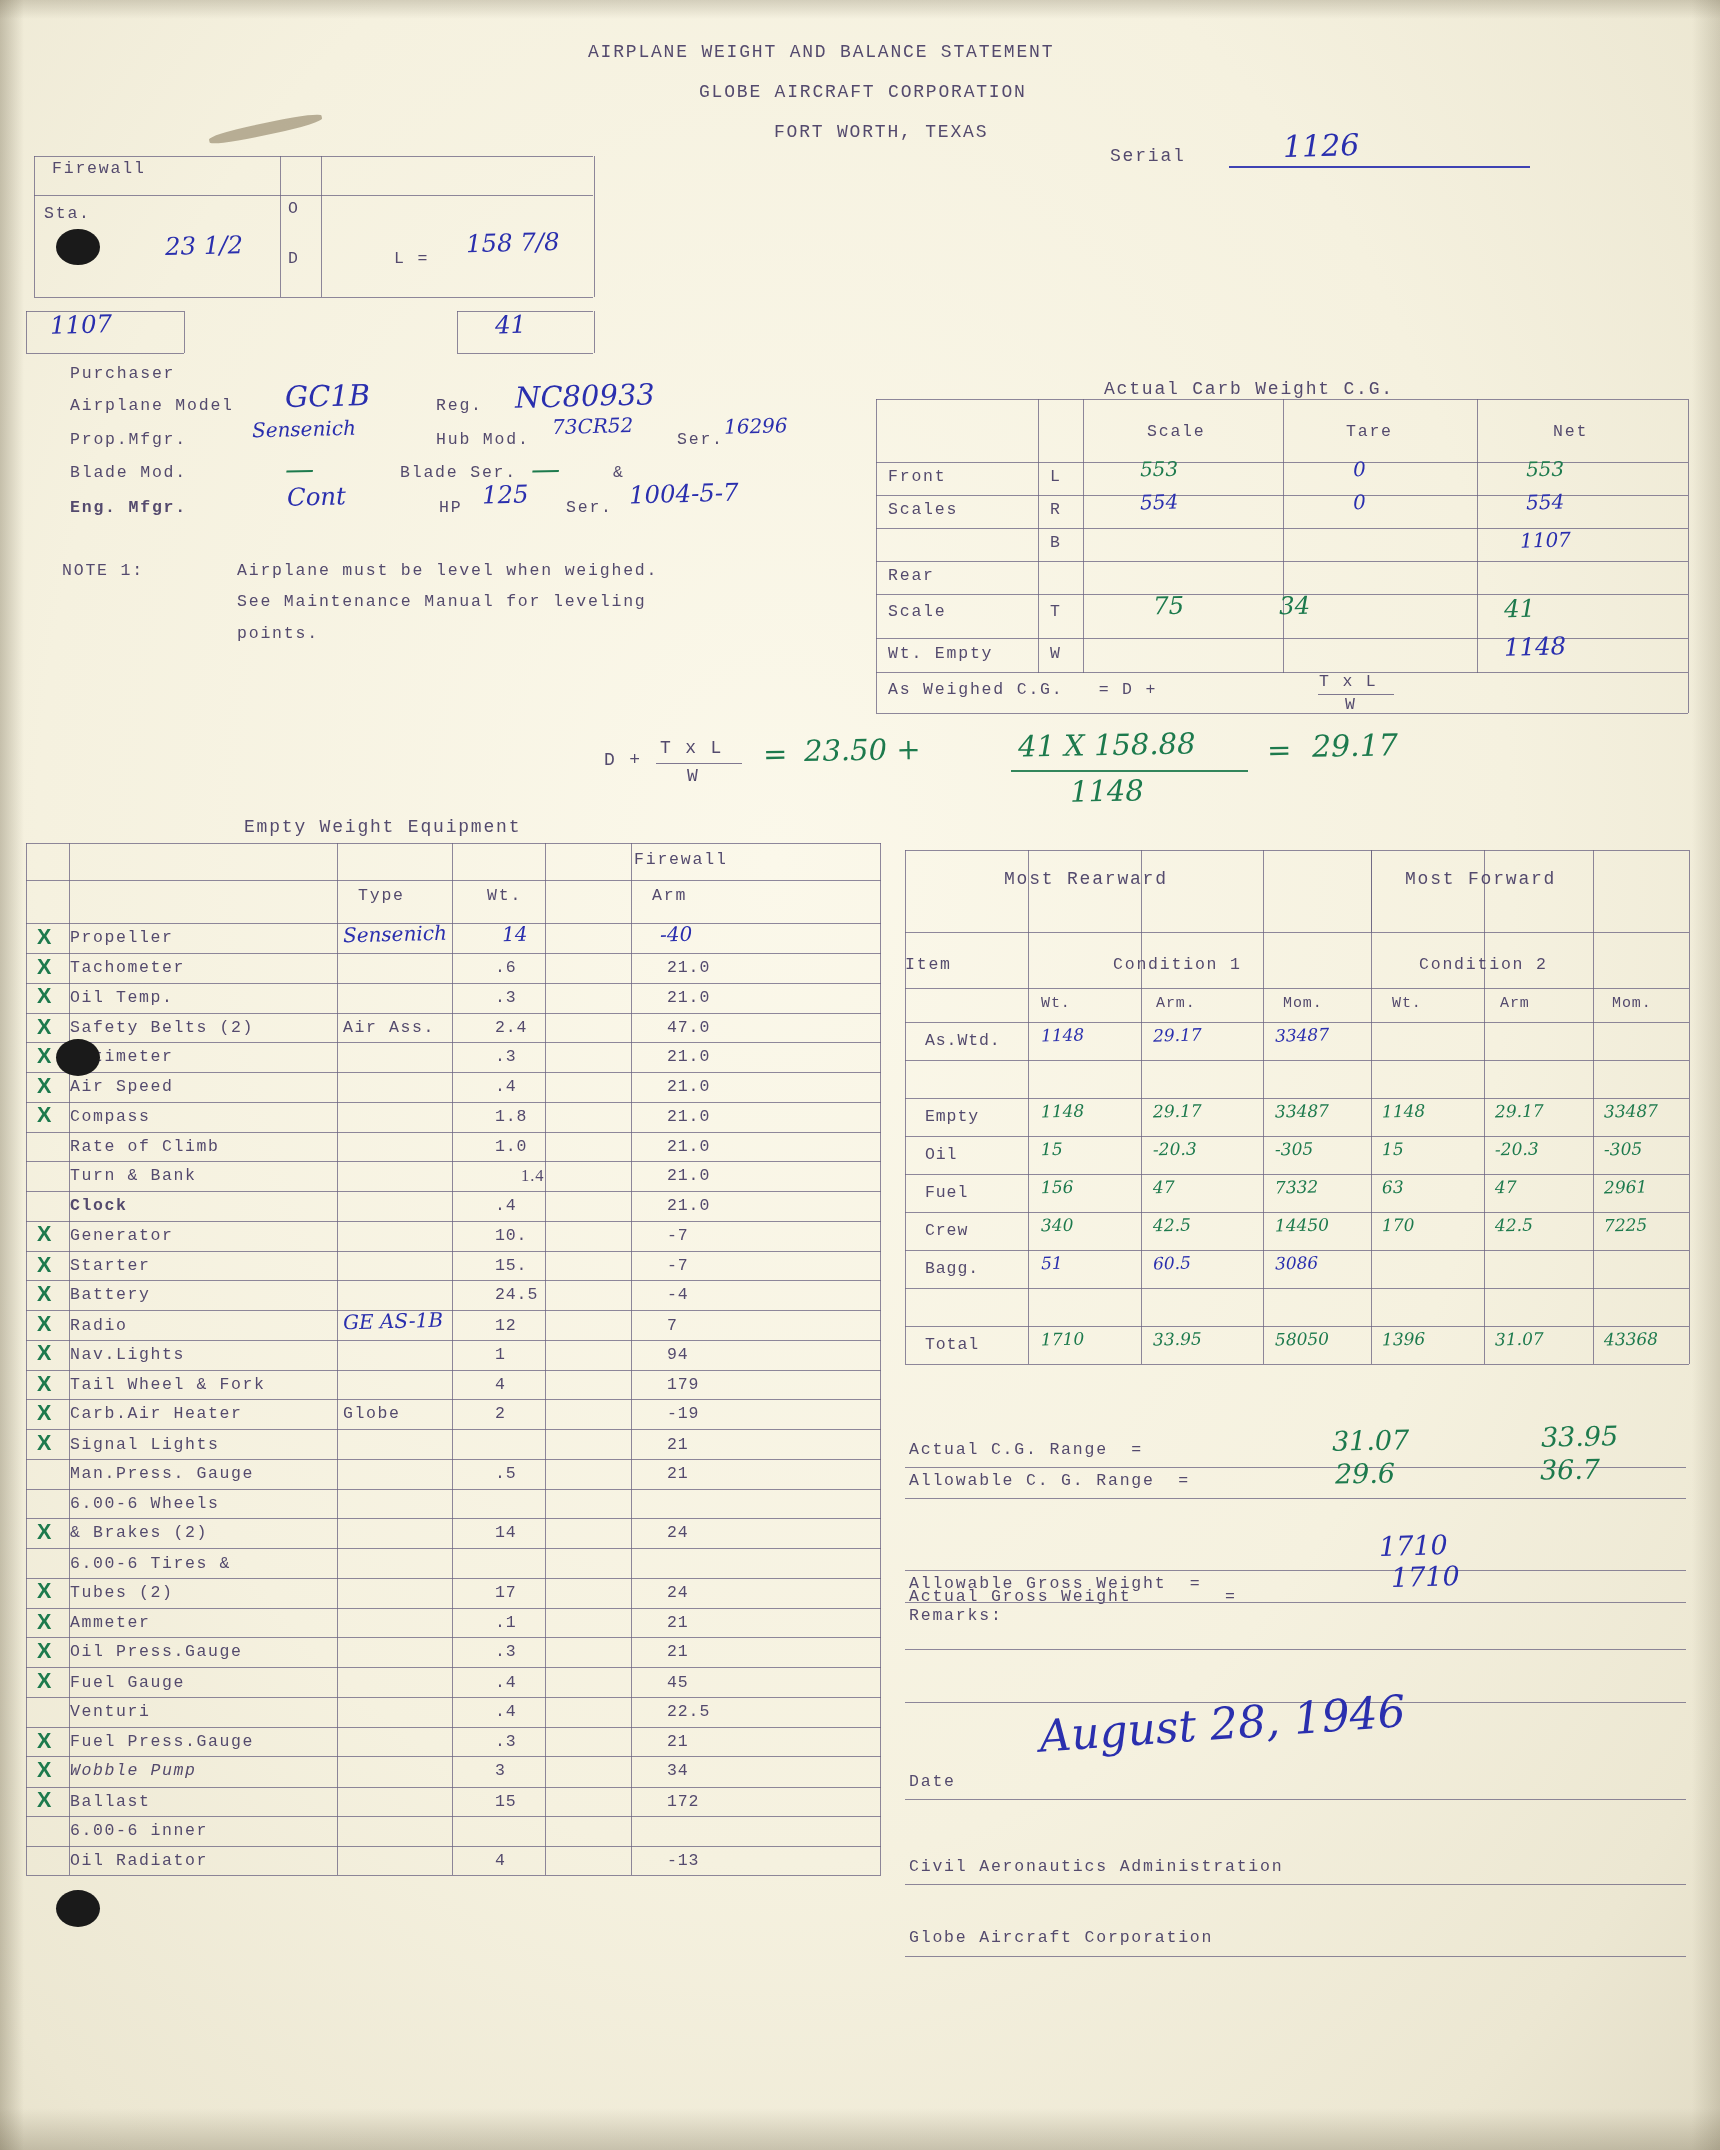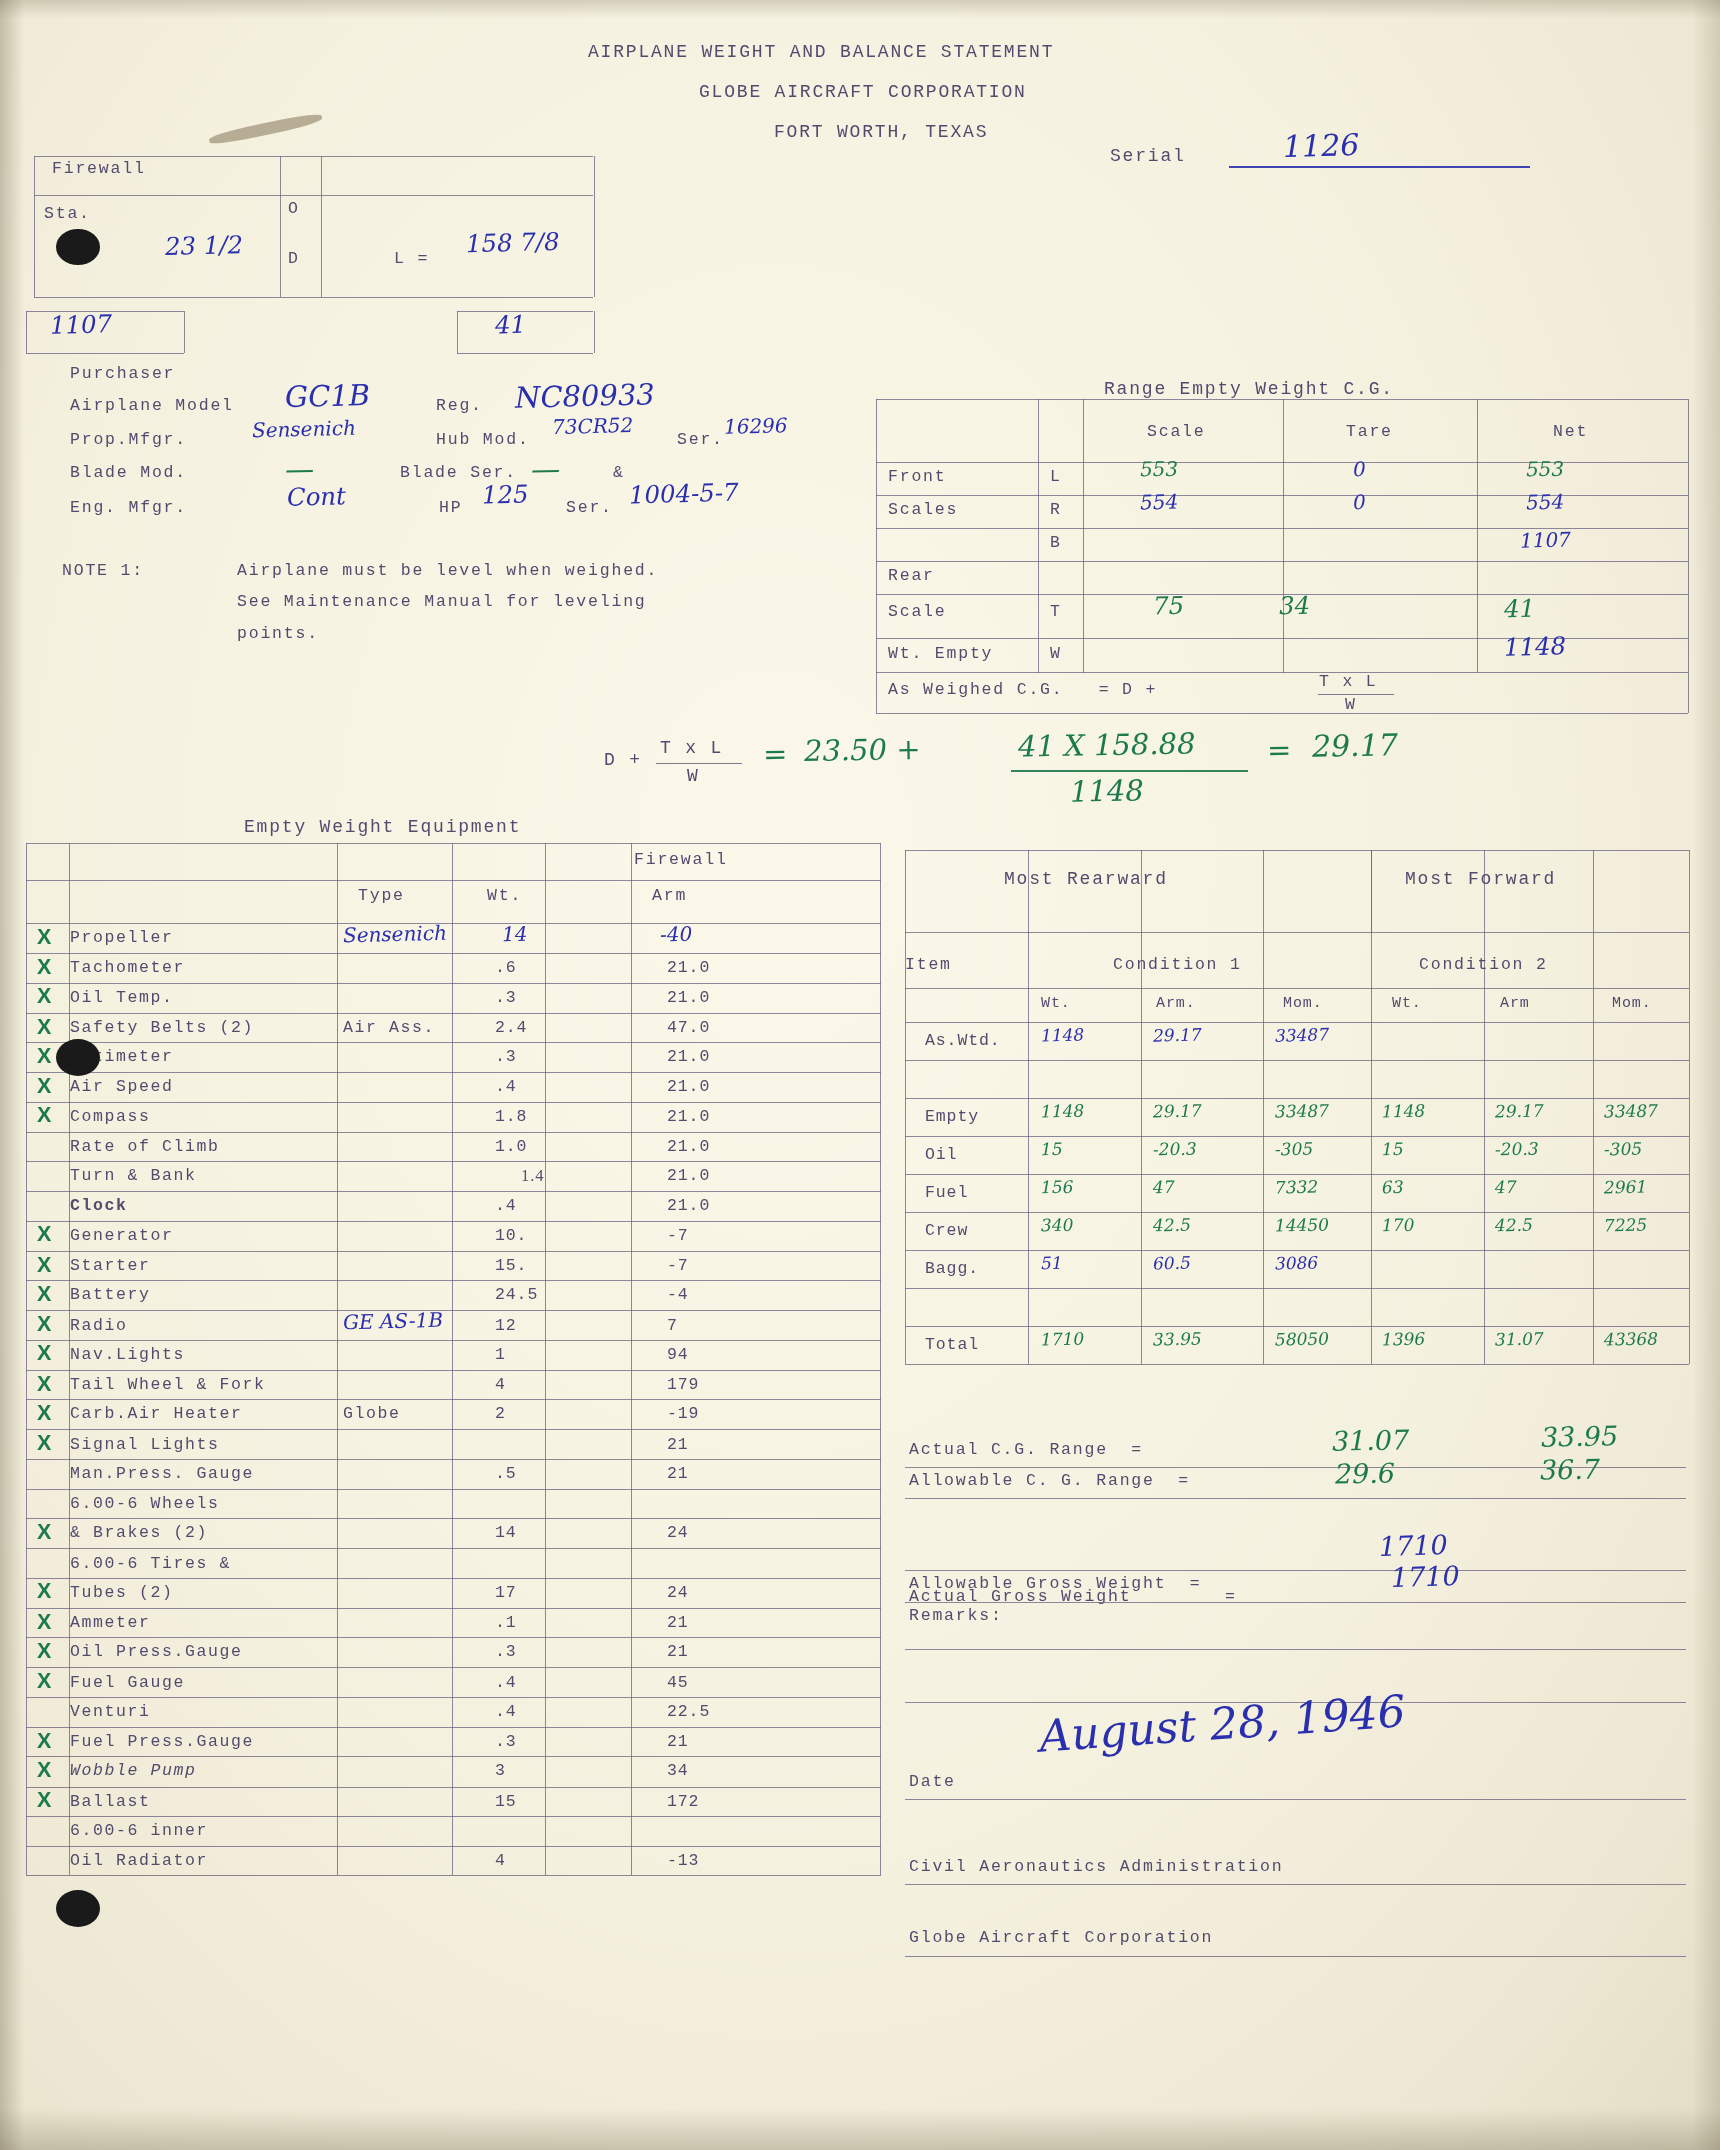--- a/index.html
+++ b/index.html
@@ -183,33 +183,33 @@
   <div class="hw small" style="left:552px; top:414px;">73CR52</div>
   <div class="typed" style="left:677px; top:430px; letter-spacing:1.8px;">Ser.</div>
   <div class="hw small" style="left:724px; top:414px;">16296</div>
 
   <div class="typed" style="left:70px; top:463px; letter-spacing:1.8px;">Blade Mod.</div>
   <div class="hwg" style="left:285px; top:452px; font-size:29px;">—</div>
   <div class="typed" style="left:400px; top:463px; letter-spacing:1.8px;">Blade Ser.</div>
   <div class="typed" style="left:613px; top:463px;">&amp;</div>
   <div class="hwg" style="left:531px; top:452px; font-size:29px;">—</div>
 
-  <div class="typed" style="left:70px; top:498px; letter-spacing:1.8px;">Eng. Mfgr.</div>
+  <div class="typed" style="left:70px; top:498px; letter-spacing:1.8px;font-weight:bold;">Eng. Mfgr.</div>
   <div class="hw" style="left:287px; top:482px;">Cont</div>
   <div class="typed" style="left:439px; top:498px; letter-spacing:1.8px;">HP</div>
   <div class="hw" style="left:482px; top:480px;">125</div>
   <div class="typed" style="left:566px; top:498px; letter-spacing:1.8px;">Ser.</div>
   <div class="hw" style="left:629px; top:479px;">1004-5-7</div>
 
   <div class="typed" style="left:62px; top:561px; letter-spacing:1.8px;">NOTE 1:</div>
   <div class="typed" style="left:237px; top:561px; letter-spacing:1.8px;">Airplane must be level when weighed.</div>
   <div class="typed" style="left:237px; top:592px; letter-spacing:1.8px;">See Maintenance Manual for leveling</div>
   <div class="typed" style="left:237px; top:624px; letter-spacing:1.8px;">points.</div>
 
-  <div class="typed lg" style="left:1104px; top:379px; letter-spacing:1.8px;">Range Empty Weight C.G.</div>
+  <div class="typed lg" style="left:1104px; top:379px; letter-spacing:1.8px;">Actual Carb Weight C.G.</div>
 
   <div class="ln lnh" style="left:876px; top:399px; width:812px;"></div>
   <div class="ln lnh" style="left:876px; top:462px; width:812px;"></div>
   <div class="ln lnh" style="left:876px; top:495px; width:812px;"></div>
   <div class="ln lnh" style="left:876px; top:528px; width:812px;"></div>
   <div class="ln lnh" style="left:876px; top:561px; width:812px;"></div>
   <div class="ln lnh" style="left:876px; top:594px; width:812px;"></div>
   <div class="ln lnh" style="left:876px; top:638px; width:812px;"></div>
   <div class="ln lnh" style="left:876px; top:672px; width:812px;"></div>
   <div class="ln lnh" style="left:876px; top:713px; width:812px;"></div>

